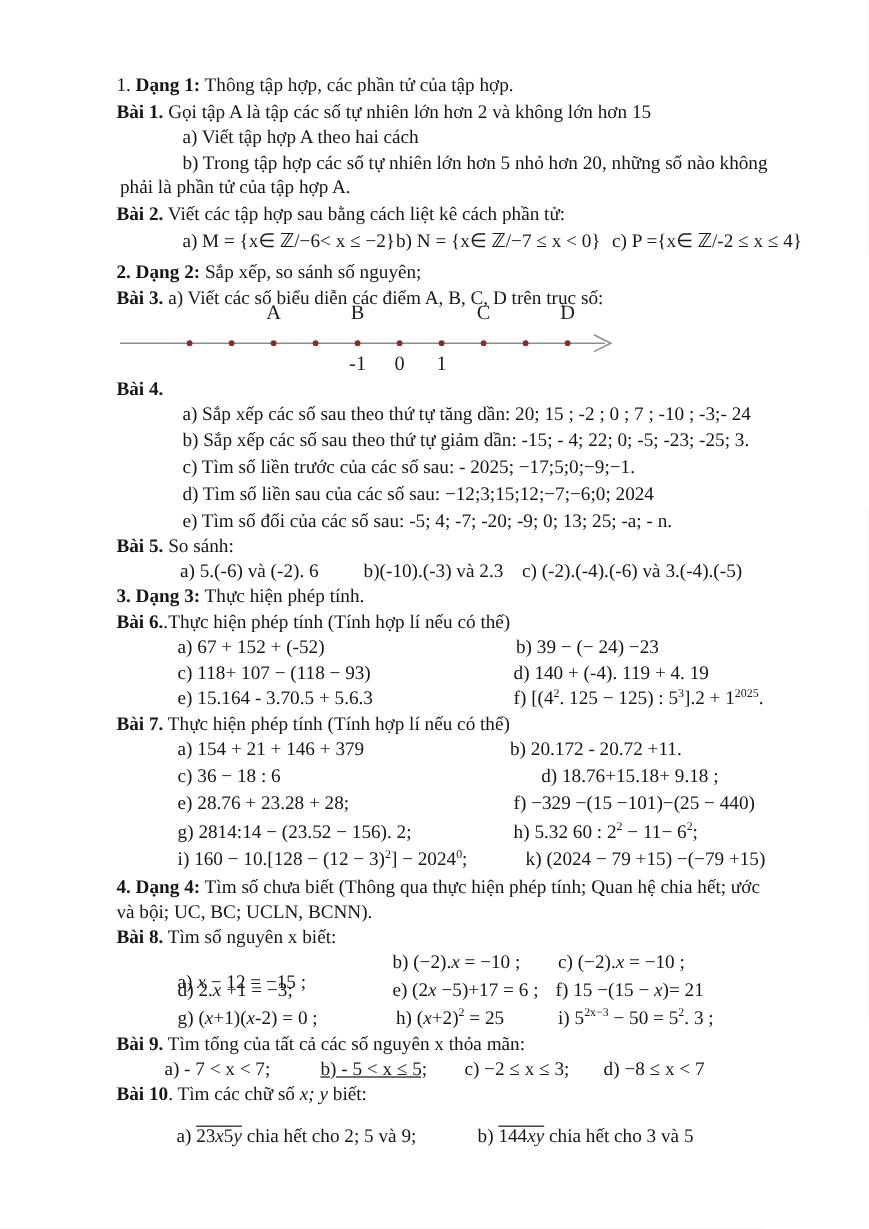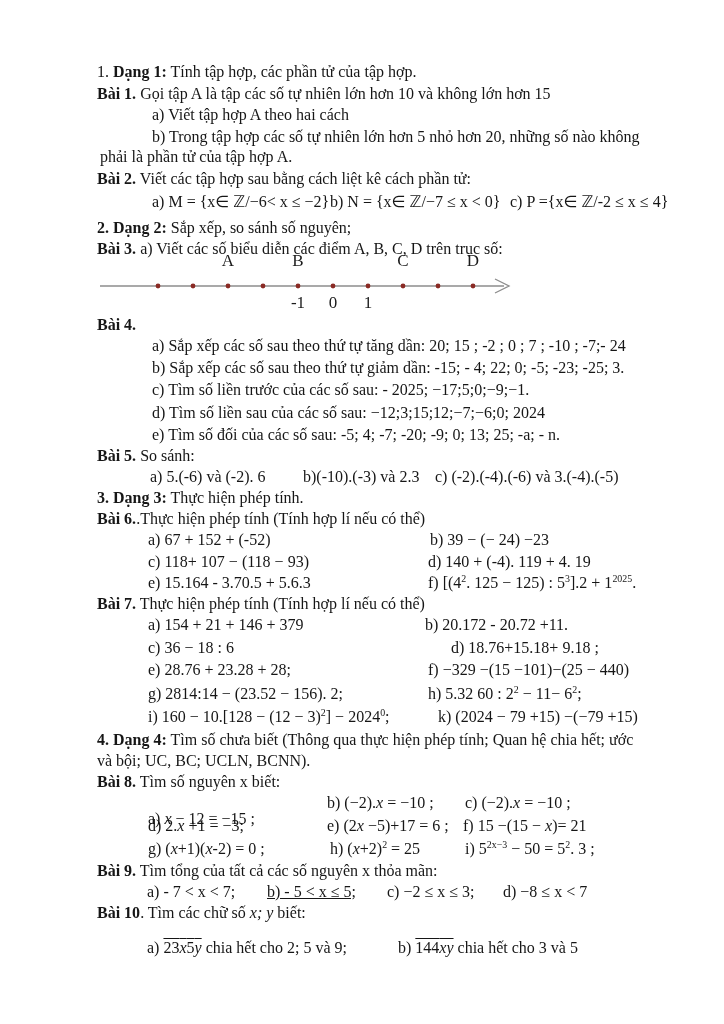--- a/index.html
+++ b/index.html
@@ -39,24 +39,24 @@
         <circle cx="473" cy="36" r="2.4" fill="#8a2a24"></circle>
         <text x="228" y="16" text-anchor="middle" font-family="&quot;Liberation Serif&quot;, serif" font-size="17" fill="#1c1c1c">A</text>
         <text x="298" y="16" text-anchor="middle" font-family="&quot;Liberation Serif&quot;, serif" font-size="17" fill="#1c1c1c">B</text>
         <text x="403" y="16" text-anchor="middle" font-family="&quot;Liberation Serif&quot;, serif" font-size="17" fill="#1c1c1c">C</text>
         <text x="473" y="16" text-anchor="middle" font-family="&quot;Liberation Serif&quot;, serif" font-size="17" fill="#1c1c1c">D</text>
         <text x="298" y="58" text-anchor="middle" font-family="&quot;Liberation Serif&quot;, serif" font-size="17" fill="#1c1c1c">-1</text>
         <text x="333" y="58" text-anchor="middle" font-family="&quot;Liberation Serif&quot;, serif" font-size="17" fill="#1c1c1c">0</text>
         <text x="368" y="58" text-anchor="middle" font-family="&quot;Liberation Serif&quot;, serif" font-size="17" fill="#1c1c1c">1</text>
       </svg></div>
     <div class="line" style="top: 62px;">
-      <span class="col" style="left: 97px;"><span>1. </span><span class="b">Dạng 1:</span><span> Tính tập hợp, các phần tử của tập hợp.</span></span>
+      <span class="col" style="left: 97px;"><span>1. </span><span class="b">Dạng 1:</span><span> Thông tập hợp, các phần tử của tập hợp.</span></span>
     </div>
     <div class="line" style="top: 84px;">
-      <span class="col" style="left: 97px;"><span class="b">Bài 1.</span><span> Gọi tập A là tập các số tự nhiên lớn hơn 10 và không lớn hơn 15</span></span>
+      <span class="col" style="left: 97px;"><span class="b">Bài 1.</span><span> Gọi tập A là tập các số tự nhiên lớn hơn 2 và không lớn hơn 15</span></span>
     </div>
     <div class="line" style="top: 105px;">
       <span class="col" style="left: 152px;"><span>a) Viết tập hợp A theo hai cách</span></span>
     </div>
     <div class="line" style="top: 127px;">
       <span class="col" style="left: 152px;"><span>b) Trong tập hợp các số tự nhiên lớn hơn 5 nhỏ hơn 20, những số nào không</span></span>
     </div>
     <div class="line" style="top: 147px;">
       <span class="col" style="left: 100px;"><span>phải là phần tử của tập hợp A.</span></span>
     </div>
@@ -71,21 +71,21 @@
     <div class="line" style="top: 218px;">
       <span class="col" style="left: 97px;"><span class="b">2. Dạng 2:</span><span> Sắp xếp, so sánh số nguyên;</span></span>
     </div>
     <div class="line" style="top: 239px; text-decoration: underline;">
       <span class="col" style="left: 97px;"><span class="b">Bài 3.</span><span> a) Viết các số biểu diễn các điểm A, B, C, D trên trục số:</span></span>
     </div>
     <div class="line" style="top: 315px;">
       <span class="col" style="left: 97px;"><span class="b">Bài 4.</span></span>
     </div>
     <div class="line" style="top: 336px;">
-      <span class="col" style="left: 152px;"><span>a) Sắp xếp các số sau theo thứ tự tăng dần: 20; 15 ; -2 ; 0 ; 7 ; -10 ; -7;- 24</span></span>
+      <span class="col" style="left: 152px;"><span>a) Sắp xếp các số sau theo thứ tự tăng dần: 20; 15 ; -2 ; 0 ; 7 ; -10 ; -3;- 24</span></span>
     </div>
     <div class="line" style="top: 358px; padding-left: 31px;">
       <span class="col" style="left: 152px;"><span>b) Sắp xếp các số sau theo thứ tự giảm dần: -15; - 4; 22; 0; -5; -23; -25; 3.</span></span>
     </div>
     <div class="line" style="top: 380px;">
       <span class="col" style="left: 152px;"><span>c) Tìm số liền trước của các số sau: - 2025; −17;5;0;−9;−1.</span></span>
     </div>
     <div class="line" style="top: 403px;">
       <span class="col" style="left: 152px;"><span>d) Tìm số liền sau của các số sau: −12;3;15;12;−7;−6;0; 2024</span></span>
     </div>
@@ -162,21 +162,21 @@
     </div>
     <div class="line" style="top: 839px;">
       <span class="col" style="left: 148px;"><span>g) (</span><span class="i">x</span><span>+1)(</span><span class="i">x</span><span>-2) = 0 ;</span></span>
       <span class="col" style="left: 330px;"><span>h) (</span><span class="i">x</span><span>+2)</span><span class="sup">2</span><span> = 25</span></span>
       <span class="col" style="left: 465px;"><span>i) 5</span><span class="sup">2x−3</span><span> − 50 = 5</span><span class="sup">2</span><span>. 3 ;</span></span>
     </div>
     <div class="line" style="top: 861px;">
       <span class="col" style="left: 97px;"><span class="b">Bài 9.</span><span> Tìm tổng của tất cả các số nguyên x thỏa mãn:</span></span>
     </div>
     <div class="line" style="top: 882px;">
-      <span class="col" style="left: 147px;"><span>a) - 7 &lt; x &lt; 7;</span></span>
+      <span class="col" style="left: 137px;"><span>a) - 7 &lt; x &lt; 7;</span></span>
       <span class="col" style="left: 267px; text-decoration: underline;"><span>b) - 5 &lt; x ≤ 5;</span></span>
       <span class="col" style="left: 387px;"><span>c) −2 ≤ x ≤ 3;</span></span>
       <span class="col" style="left: 503px;"><span>d) −8 ≤ x &lt; 7</span></span>
     </div>
     <div class="line" style="top: 903px;">
       <span class="col" style="left: 97px;"><span class="b">Bài  10</span><span>. Tìm các chữ số </span><span class="i">x; y</span><span> biết:</span></span>
     </div>
     <div class="line" style="top: 938px;">
       <span class="col" style="left: 147px;"><span>a) </span><span class="ov"><span>23</span><span class="i">x</span><span>5</span><span class="i">y</span></span><span> chia hết cho 2; 5 và 9;</span></span>
       <span class="col" style="left: 398px;"><span>b) </span><span class="ov"><span>144</span><span class="i">xy</span></span><span> chia hết cho 3 và 5</span></span>

